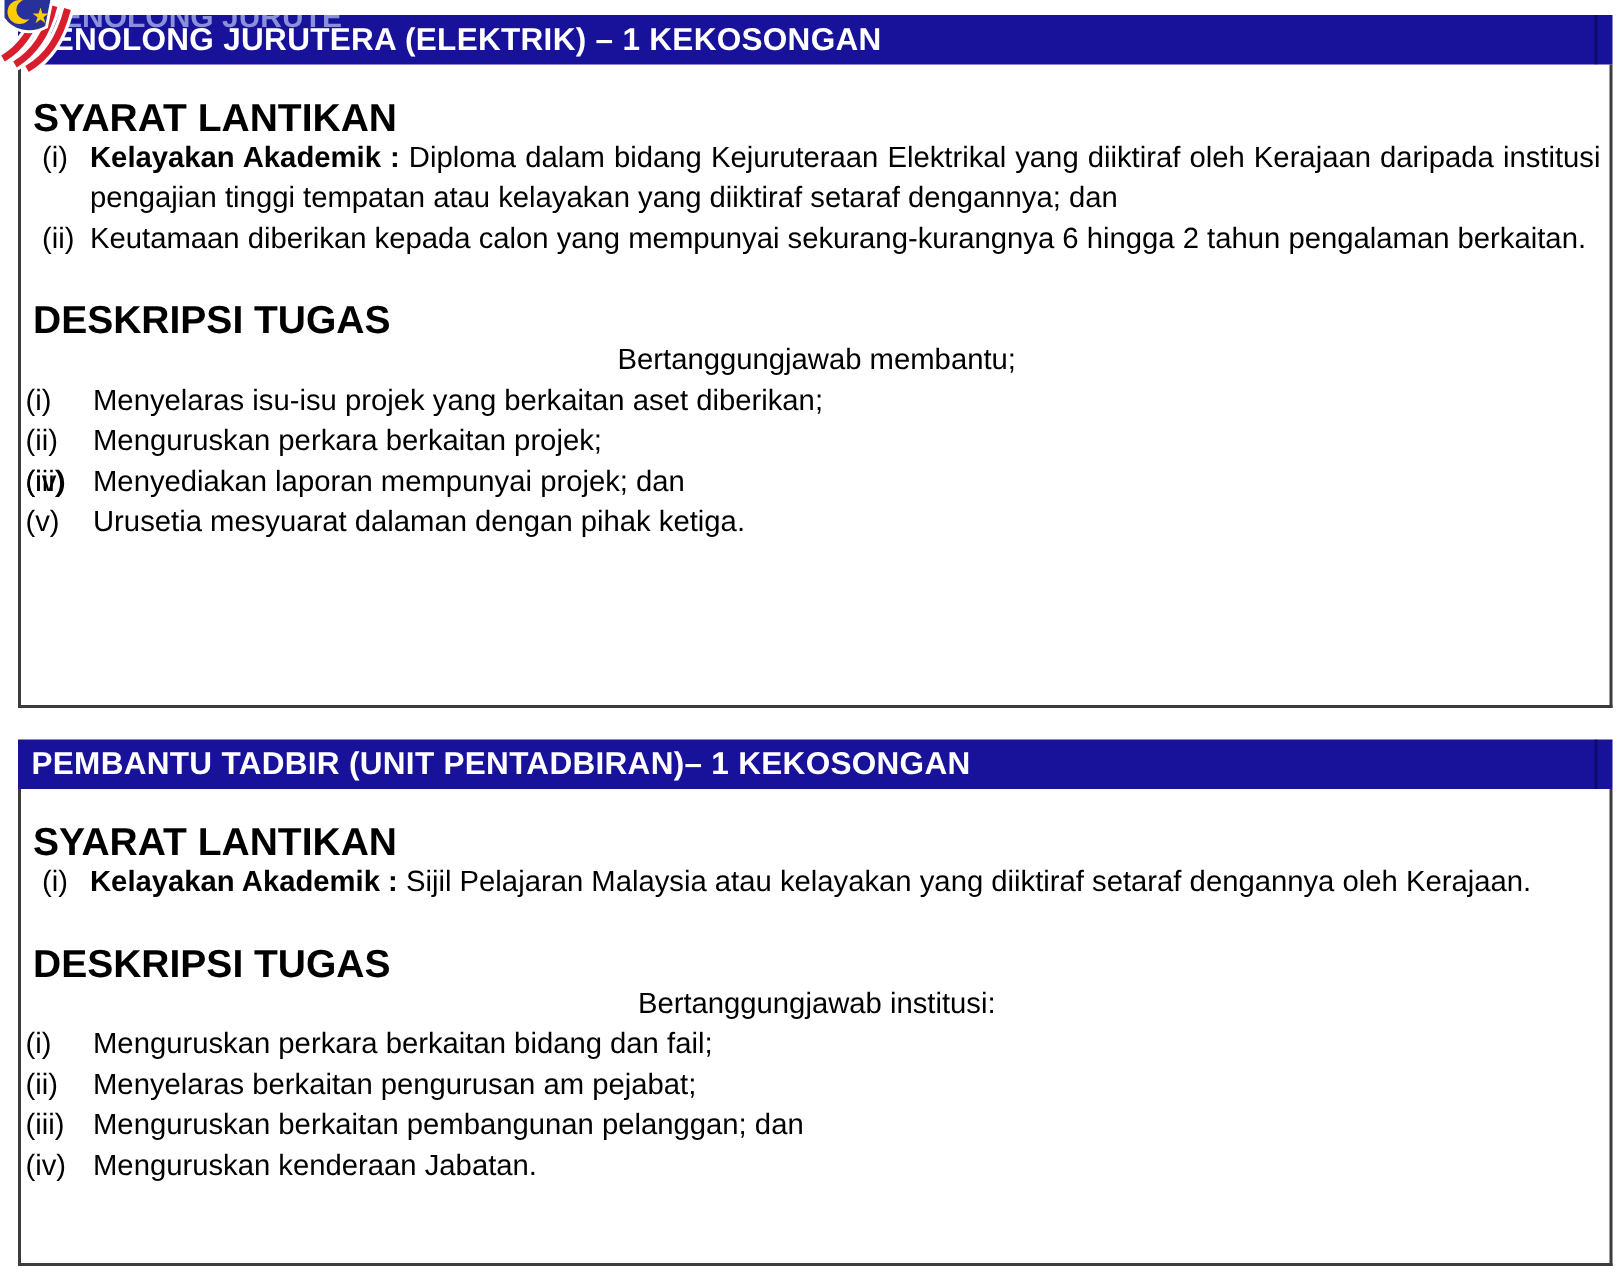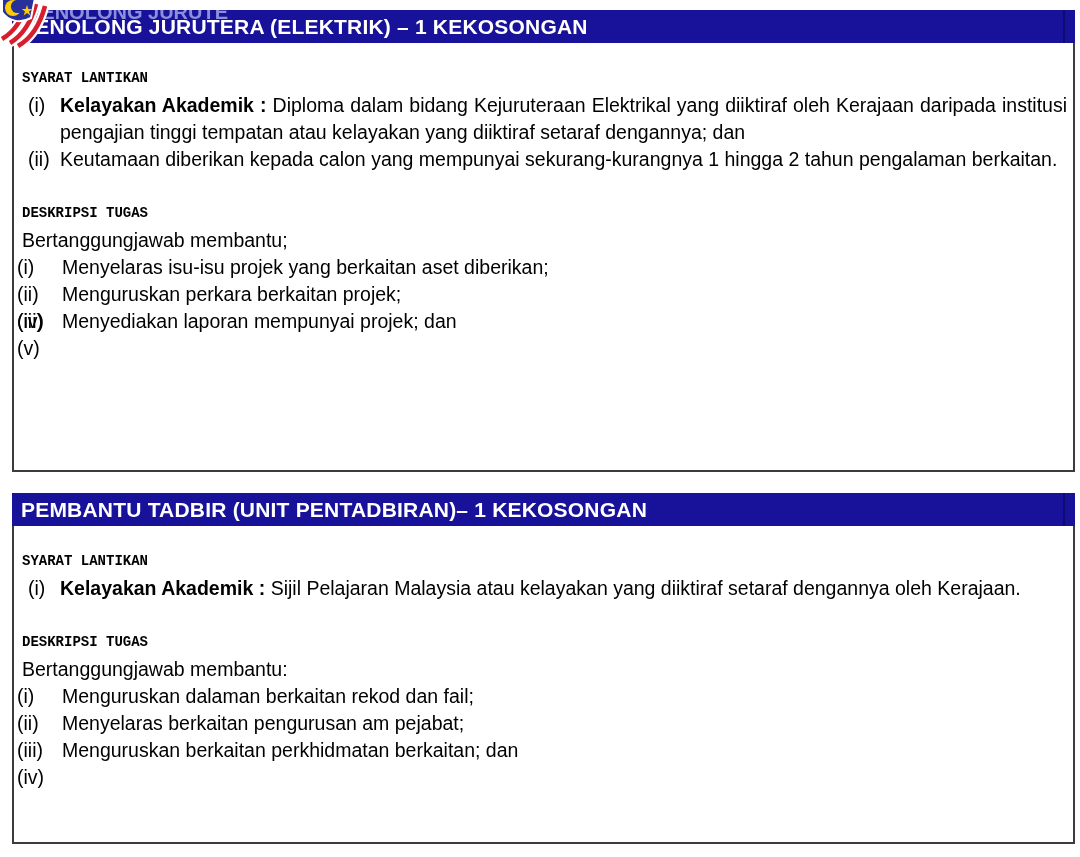--- a/index.html
+++ b/index.html
@@ -30,23 +30,23 @@
   }
 
   .box{
     border:2px solid #3c3c3c;border-top:none;box-sizing:border-box;
     background:#ffffff;padding:22px 6px 0 8px;
     font-size:19.5px;line-height:27px;
   }
   #box0{height:429px;}
   #box1{height:318px;}
 
-  .heading{font-size:14px;font-weight:bold;margin:0;line-height:27px;font-family:Liberation Mono, monospace;}
+  .heading{font-size:26px;font-weight:bold;margin:0;line-height:27px;}
   .tugas-heading{margin-top:27px;}
-  .intro{margin:0;}
+  .intro{margin:0;text-align:center;}
 
   .item{position:relative;margin:0;}
   .item .marker{position:absolute;top:0;}
   .syarat-item{padding-left:38px;text-align:justify;}
   .syarat-item .marker{left:6px;}
   .tugas-item{padding-left:40px;text-align:left;}
   .tugas-item .marker{left:-5px;}
   .b{font-weight:bold;}
 
   .logo{position:absolute;left:0;top:-3px;z-index:5;}
@@ -83,21 +83,21 @@
       <h2 class="heading">SYARAT LANTIKAN</h2>
 
       <div class="item syarat-item">
         <span class="marker">(i)</span>
         <span class="b">Kelayakan Akademik :</span>
         <span>Diploma dalam bidang Kejuruteraan Elektrikal yang diiktiraf oleh Kerajaan daripada institusi pengajian tinggi tempatan atau kelayakan yang diiktiraf setaraf dengannya; dan</span>
       </div>
 
       <div class="item syarat-item">
         <span class="marker">(ii)</span>
-        <span>Keutamaan diberikan kepada calon yang mempunyai sekurang-kurangnya 1 hingga 2 tahun pengalaman berkaitan.</span>
+        <span>Keutamaan diberikan kepada calon yang mempunyai sekurang-kurangnya 6 hingga 2 tahun pengalaman berkaitan.</span>
       </div>
 
       <h2 class="heading tugas-heading">DESKRIPSI TUGAS</h2>
       <p class="intro">Bertanggungjawab membantu;</p>
 
       <div class="item tugas-item">
         <span class="marker">(i)</span>
         <span>Menyelaras isu-isu projek yang berkaitan aset diberikan;</span>
       </div>
       <div class="item tugas-item">
@@ -106,53 +106,55 @@
       </div>
       <div class="item tugas-item">
         <span class="marker">(iii)</span>
       </div>
       <div class="item tugas-item">
         <span class="marker">(iv)</span>
         <span>Menyediakan laporan mempunyai projek; dan</span>
       </div>
       <div class="item tugas-item">
         <span class="marker">(v)</span>
+        <span>Urusetia mesyuarat dalaman dengan pihak ketiga.</span>
       </div>
     </div>
   </section>
 
   <section class="section" id="sec1">
     <div class="bar">
       <span class="bar-label">PEMBANTU TADBIR (UNIT PENTADBIRAN)– 1 KEKOSONGAN</span>
       <span class="bar-divider"></span>
     </div>
 
     <div class="box" id="box1">
       <h2 class="heading">SYARAT LANTIKAN</h2>
 
       <div class="item syarat-item">
         <span class="marker">(i)</span>
         <span class="b">Kelayakan Akademik :</span>
         <span>Sijil Pelajaran Malaysia atau kelayakan yang diiktiraf setaraf dengannya oleh Kerajaan.</span>
       </div>
 
       <h2 class="heading tugas-heading">DESKRIPSI TUGAS</h2>
-      <p class="intro">Bertanggungjawab membantu:</p>
+      <p class="intro">Bertanggungjawab institusi:</p>
 
       <div class="item tugas-item">
         <span class="marker">(i)</span>
-        <span>Menguruskan dalaman berkaitan rekod dan fail;</span>
+        <span>Menguruskan perkara berkaitan bidang dan fail;</span>
       </div>
       <div class="item tugas-item">
         <span class="marker">(ii)</span>
         <span>Menyelaras berkaitan pengurusan am pejabat;</span>
       </div>
       <div class="item tugas-item">
         <span class="marker">(iii)</span>
-        <span>Menguruskan berkaitan perkhidmatan berkaitan; dan</span>
+        <span>Menguruskan berkaitan pembangunan pelanggan; dan</span>
       </div>
       <div class="item tugas-item">
         <span class="marker">(iv)</span>
+        <span>Menguruskan kenderaan Jabatan.</span>
       </div>
     </div>
   </section>
 
 </div>
 
 </body></html>

